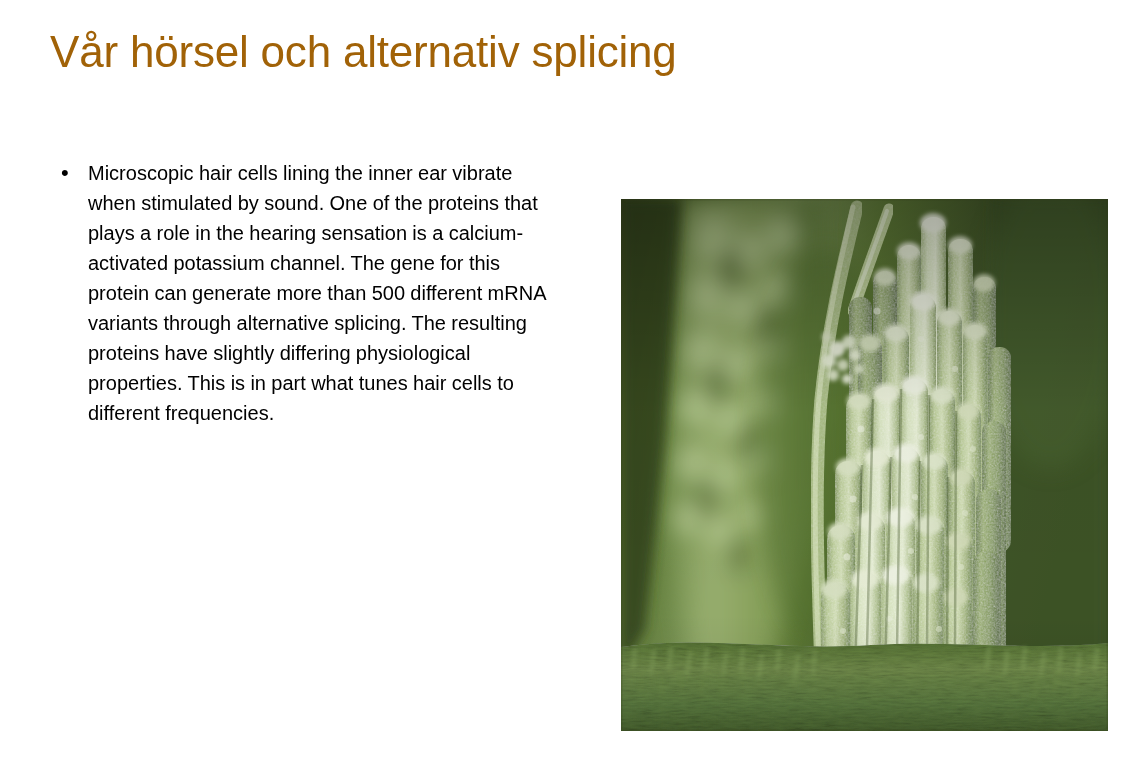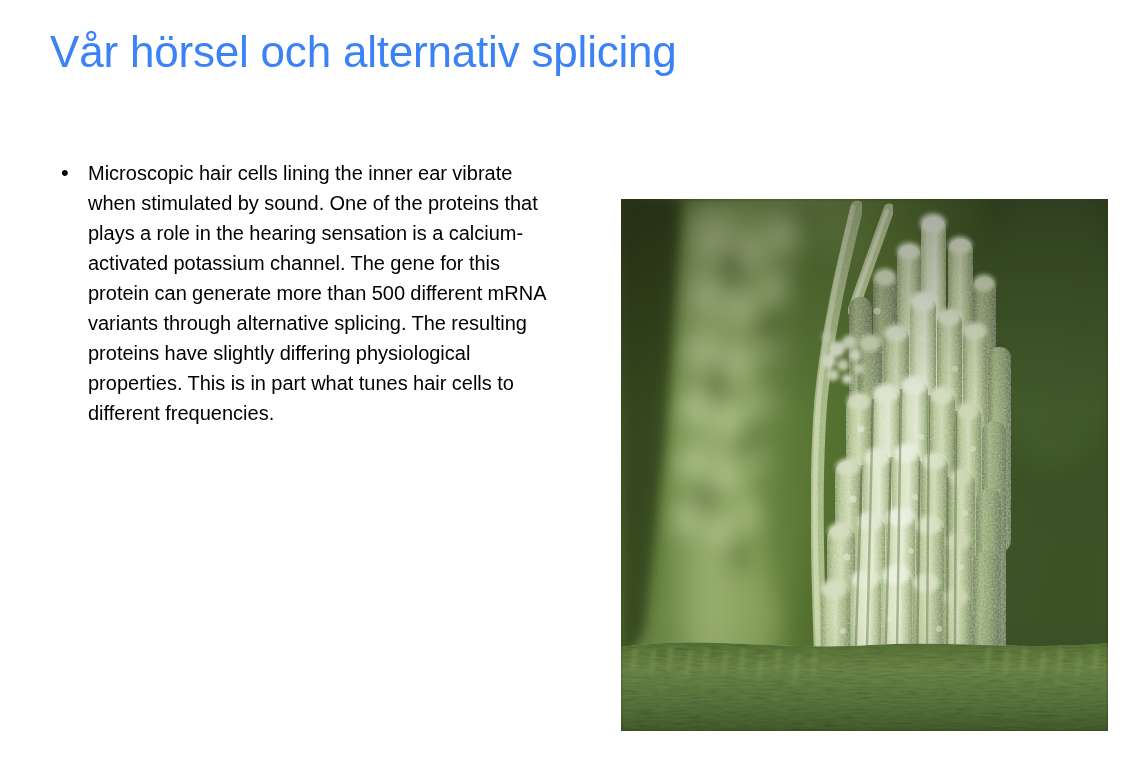--- a/index.html
+++ b/index.html
@@ -26,21 +26,21 @@
 
   
   .slide-title {
     position: absolute;
     left: 50px;
     top: 24px;
     width: 1000px;
     font-size: 44px;
     line-height: 56px;
     font-weight: 400;
-    color: #3b82f6;
+    color: #a16207;
     letter-spacing: -0.2px;
     white-space: nowrap;
   }
 
   
   .body-block {
     position: absolute;
     left: 55px;
     top: 158px;
     width: 500px;

